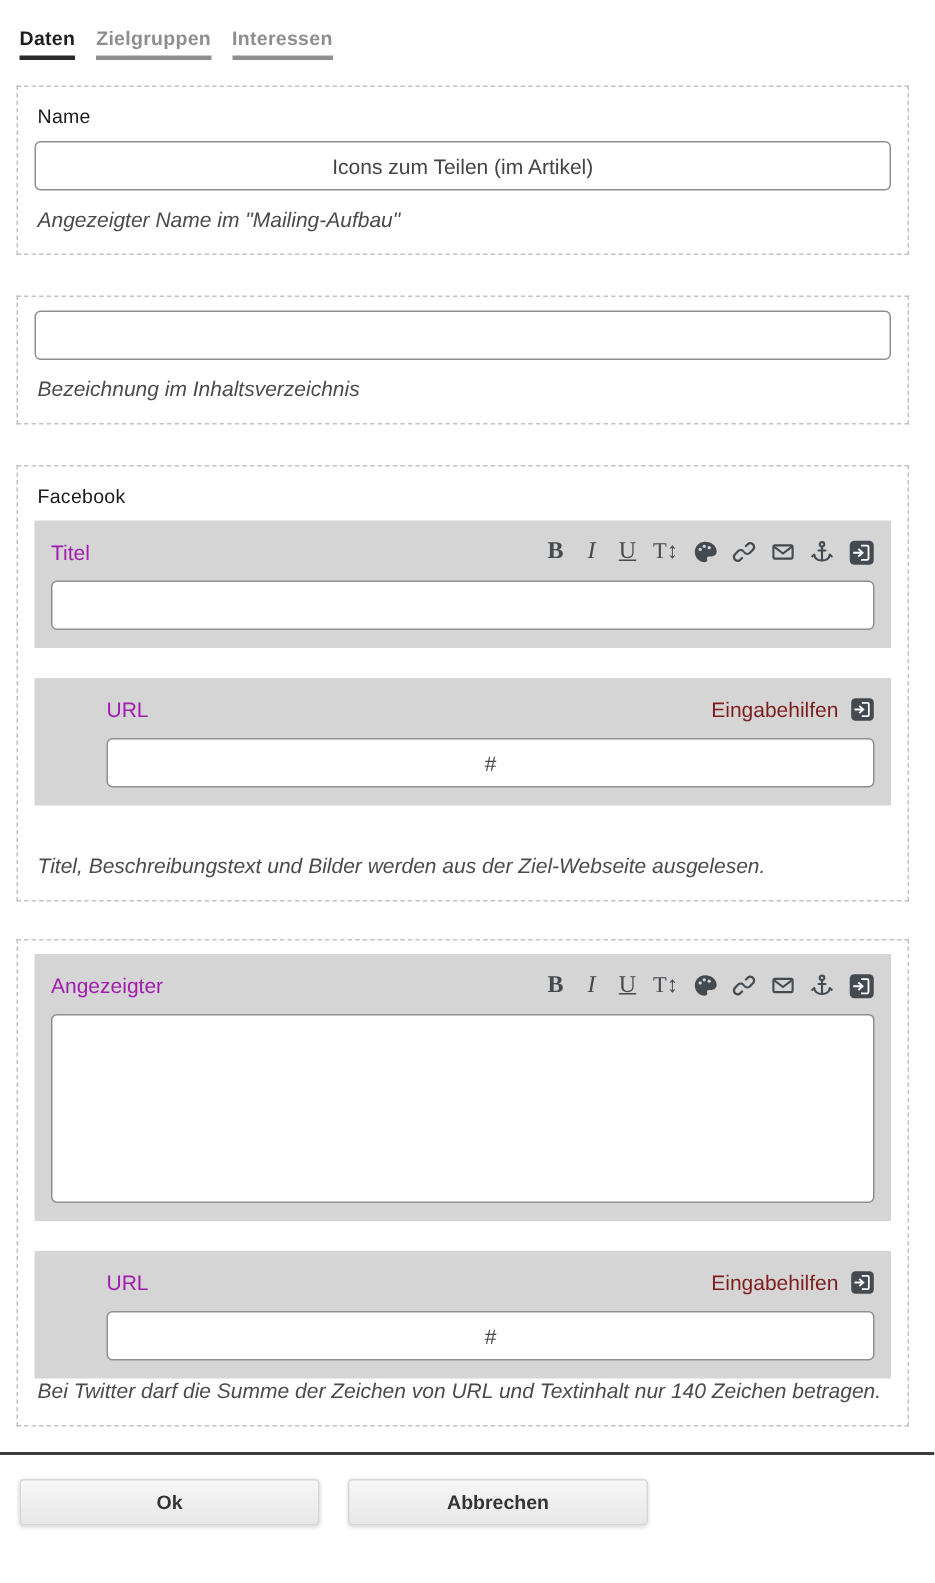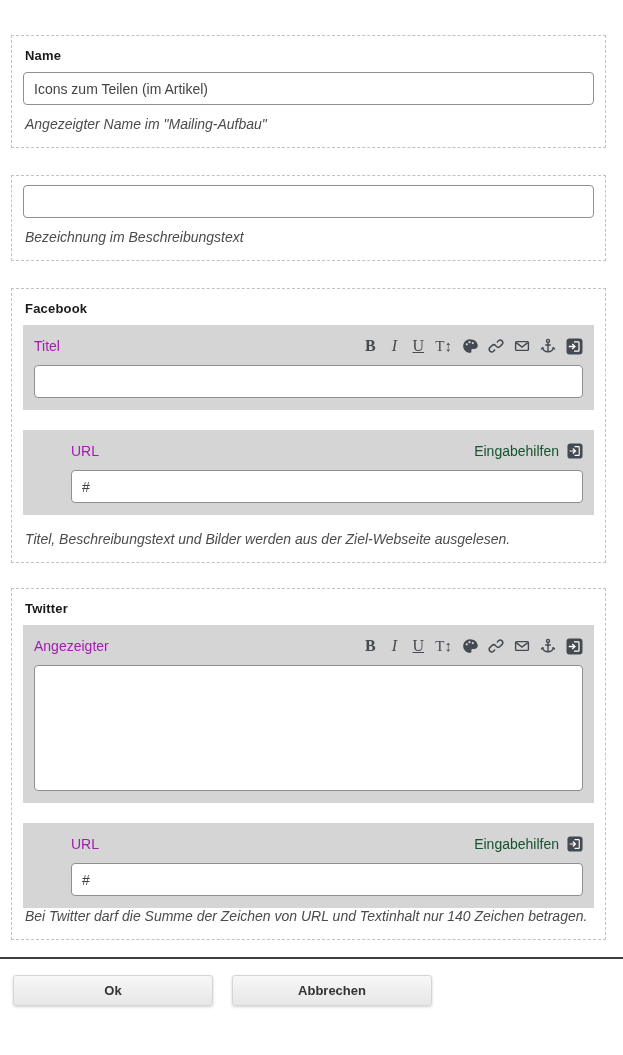--- a/index.html
+++ b/index.html
@@ -21,46 +21,47 @@
   .tab.active { color: #1d1d1d; border-bottom-color: #2a2a2a; }
 
   
   .section {
     border: 1px dashed #c2c2c2;
     margin: 17px 17px 0 11px;
     padding: 9px 11px 13px 11px;
   }
   .section + .section { margin-top: 27px; }
   .section-label {
-    font-size: 13px; font-weight: bold; color: #1a1a1a;
+    font-size: 13px; font-weight: normal; color: #1a1a1a;
     margin: 3px 2px 9px 2px; letter-spacing: .2px;
   }
   .text-input {
     display: block; width: 100%; height: 33px;
     border: 1px solid #8f8f8f; border-radius: 4px;
     background: #fff; padding: 0 10px;
     font-family: inherit; font-size: 14px; color: #444;
     outline: none;
+    text-align: center;
   }
   .hint {
     font-style: italic; font-size: 14px; color: #4b4b4b;
     margin: 11px 2px 2px 2px;
   }
 
   
   .gray-panel { background: #d5d5d5; padding: 9px 11px 12px 11px; }
   .gray-panel + .gray-panel,
   .panel-gap { margin-top: 20px; padding-left: 48px; }
   .panel-head {
     display: flex; align-items: center; justify-content: space-between;
     height: 24px; margin-bottom: 7px;
   }
   .panel-label { font-size: 14px; color: #a21caf; }
   .panel-right { display: flex; align-items: center; gap: 8px; }
-  .helper-label { font-size: 14px; color: #14532d; }
+  .helper-label { font-size: 14px; color: #7f1d1d; }
 
   
   .toolbar { display: flex; align-items: center; gap: 10px; color: #444a51; }
   .tb-btn {
     display: inline-flex; align-items: center; justify-content: center;
     min-width: 14px; height: 20px; cursor: pointer;
   }
   .tb-letter {
     font-family: "Liberation Serif", "DejaVu Serif", serif;
     font-size: 16px; color: #444a51; line-height: 1;
@@ -89,30 +90,35 @@
     box-shadow: 0 1px 3px rgba(0,0,0,.18);
     font-family: inherit; font-size: 13px; font-weight: bold; color: #333;
     cursor: pointer;
   }
 </style>
 </head>
 <body>
 
 <div class="page">
 
+  <div class="tabs">
+    <div class="tab active">Daten</div>
+    <div class="tab">Zielgruppen</div>
+    <div class="tab">Interessen</div>
+  </div>
 
   <div class="section">
     <div class="section-label">Name</div>
     <input class="text-input" type="text" value="Icons zum Teilen (im Artikel)" style="">
     <div class="hint">Angezeigter Name im "Mailing-Aufbau"</div>
   </div>
 
   <div class="section">
     <input class="text-input" type="text" value="" style="">
-    <div class="hint">Bezeichnung im Beschreibungstext</div>
+    <div class="hint">Bezeichnung im Inhaltsverzeichnis</div>
   </div>
 
   <div class="section">
     <div class="section-label">Facebook</div>
 
     <div class="gray-panel">
       <div class="panel-head">
         <span class="panel-label">Titel</span>
         <span class="toolbar">
           <span class="tb-btn tb-letter tb-bold">B</span>
@@ -170,25 +176,24 @@
                 <rect x="0.5" y="0.5" width="16" height="16" rx="3" fill="currentColor"></rect>
                 <path d="M8 3.8h4.2c.45 0 .8.35.8.8v7.8c0 .45-.35.8-.8.8H8" fill="none" stroke="#fff" stroke-width="1.2"></path>
                 <path d="M2.8 8.5h5.6M6.2 5.9l2.8 2.6-2.8 2.6" fill="none" stroke="#fff" stroke-width="1.3"></path>
               </svg>
           </span>
         </span>
       </div>
       <input class="text-input" type="text" value="#" style="">
     </div>
 
-    <div class="hint" style="margin-top:16px">Titel, Beschreibungstext und Bilder werden aus der Ziel-Webseite ausgelesen.</div>
+    <div class="hint" style="margin-top:32px">Titel, Beschreibungstext und Bilder werden aus der Ziel-Webseite ausgelesen.</div>
   </div>
 
   <div class="section" style="margin-top:25px">
-    <div class="section-label">Twitter</div>
 
     <div class="gray-panel">
       <div class="panel-head">
         <span class="panel-label">Angezeigter</span>
         <span class="toolbar">
           <span class="tb-btn tb-letter tb-bold">B</span>
           <span class="tb-btn tb-letter tb-italic">I</span>
           <span class="tb-btn tb-letter tb-underline">U</span>
           <span class="tb-btn tb-letter tb-tsize">T↕</span>
           <span class="tb-btn tb-icon">

